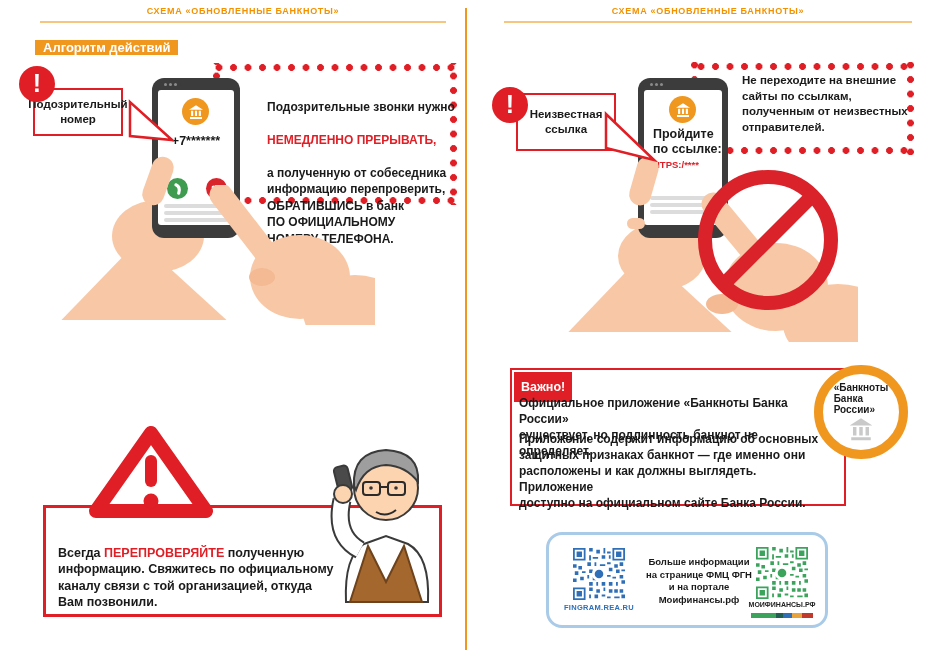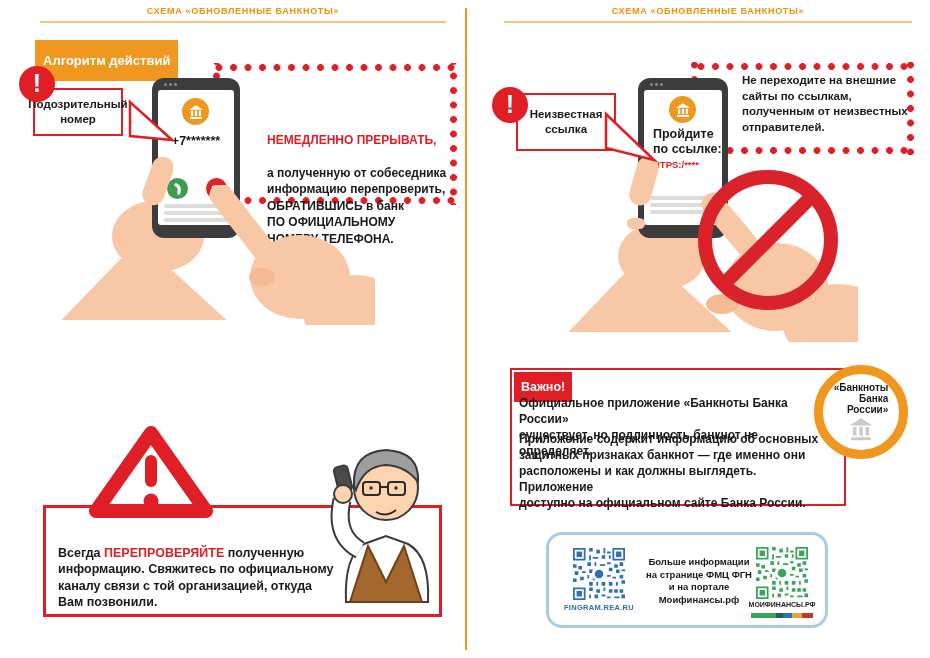--- a/index.html
+++ b/index.html
@@ -9,21 +9,21 @@
   }
   *{margin:0;padding:0;box-sizing:border-box}
   body{background:#fff;font-family:"Liberation Sans",sans-serif;font-weight:700;color:#1a1a1a}
   .stage{position:relative;width:930px;height:658px;background:#fff;overflow:hidden}
   .abs{position:absolute}
   .pl{white-space:pre-line}
   .red{color:var(--red)}
   .hdr{position:absolute;text-align:center;color:#F39200;font-size:9px;letter-spacing:.7px}
   .hline{position:absolute;height:2px;background:var(--orange-line)}
   .vdiv{position:absolute;width:2px;background:var(--orange)}
-  .badge{position:absolute;background:var(--orange);color:#fff;font-size:13px;line-height:1.18;padding:13px 8px}
+  .badge{position:absolute;background:var(--orange);color:#fff;font-size:13px;line-height:1.18;padding:0 8px}
   .dotframe{position:absolute}
   .dotframe i{position:absolute;display:block}
   .dh{left:0;right:0;height:9px;background-image:radial-gradient(circle,var(--red) 3.1px,transparent 3.7px);background-size:14.5px 9px;background-repeat:repeat-x;background-position:center}
   .dv{top:0;bottom:0;width:9px;background-image:radial-gradient(circle,var(--red) 3.1px,transparent 3.7px);background-size:9px 14.5px;background-repeat:repeat-y;background-position:center}
   .excl{position:absolute;width:36px;height:36px;border-radius:50%;background:var(--red);color:#fff;
         font-size:25px;line-height:35px;text-align:center}
   .callout{position:absolute;background:#fff;border:2.5px solid var(--red);display:flex;align-items:center;
         justify-content:center;text-align:center;font-size:11.5px;line-height:1.3}
   .phone{position:absolute;background:var(--phone);border-radius:12px}
   .screen{position:absolute;background:#fff;border-radius:3px;overflow:hidden}
@@ -32,21 +32,21 @@
   .appcirc{position:absolute;width:27px;height:27px;border-radius:50%;background:var(--orange);
        display:flex;align-items:center;justify-content:center}
   .cbtn{position:absolute;width:21px;height:21px;border-radius:50%;display:flex;align-items:center;justify-content:center}
   .cbtn.g{background:#3E9B4F}.cbtn.r{background:#D9242B}
   .bar{position:absolute;left:6px;right:6px;height:3.5px;border-radius:2px;background:var(--bar)}
   .skinblob{position:absolute;background:var(--skin)}
   .rulebox{position:absolute;border:3px solid var(--red);background:#fff}
   .impbox{position:absolute;border:2.5px solid var(--red);background:#fff}
   .impbadge{position:absolute;background:var(--red);color:#fff;font-size:12.5px;padding:8px 7px}
   .appring{position:absolute;border:9px solid var(--orange);border-radius:50%;background:#fff;
-       display:flex;flex-direction:column;align-items:center;justify-content:flex-start;padding-top:8px;text-align:right}
+       display:flex;flex-direction:column;align-items:center;justify-content:flex-start;padding-top:8px;text-align:left}
   .qrbox{position:absolute;border:3px solid var(--boxblue);border-radius:16px;background:#fff}
   .stripe{position:absolute;height:5px;background:linear-gradient(90deg,#3BA35C 0 40%,#205E52 40% 52%,#2E6FB7 52% 66%,#E8A33D 66% 82%,#C0392B 82% 100%)}
   svg{display:block}
 </style>
 </head>
 <body>
 
 <svg width="0" height="0" style="position:absolute">
   <defs>
     <symbol id="bank" viewBox="0 0 24 24">
@@ -76,21 +76,21 @@
 
   <div class="badge" style="left:35px;top:40px">Алгоритм действий</div>
 
   <div class="dotframe" style="left:212px;top:63px;width:246px;height:142px">
     <i class="dh" style="top:0"></i>
     <i class="dh" style="bottom:0"></i>
     <i class="dv" style="left:0"></i>
     <i class="dv" style="right:0"></i>
   </div>
   <div class="abs pl" style="left:267px;top:82px;width:190px;font-size:12px;line-height:16.5px">
-    <br>
+    <span>Подозрительные звонки нужно</span><br>
     <span class="red">НЕМЕДЛЕННО ПРЕРЫВАТЬ,</span><br>
     <span>а полученную от собеседника
 информацию перепроверить,
 ОБРАТИВШИСЬ в банк
 ПО ОФИЦИАЛЬНОМУ
 НОМЕРУ ТЕЛЕФОНА.</span>
   </div>
 
   <div class="skinblob" style="left:112px;top:200px;width:92px;height:72px;border-radius:50%"></div>
   <div class="skinblob" style="left:58px;top:240px;width:172px;height:80px;clip-path:polygon(2% 100%,47% 0,98% 100%)"></div>

